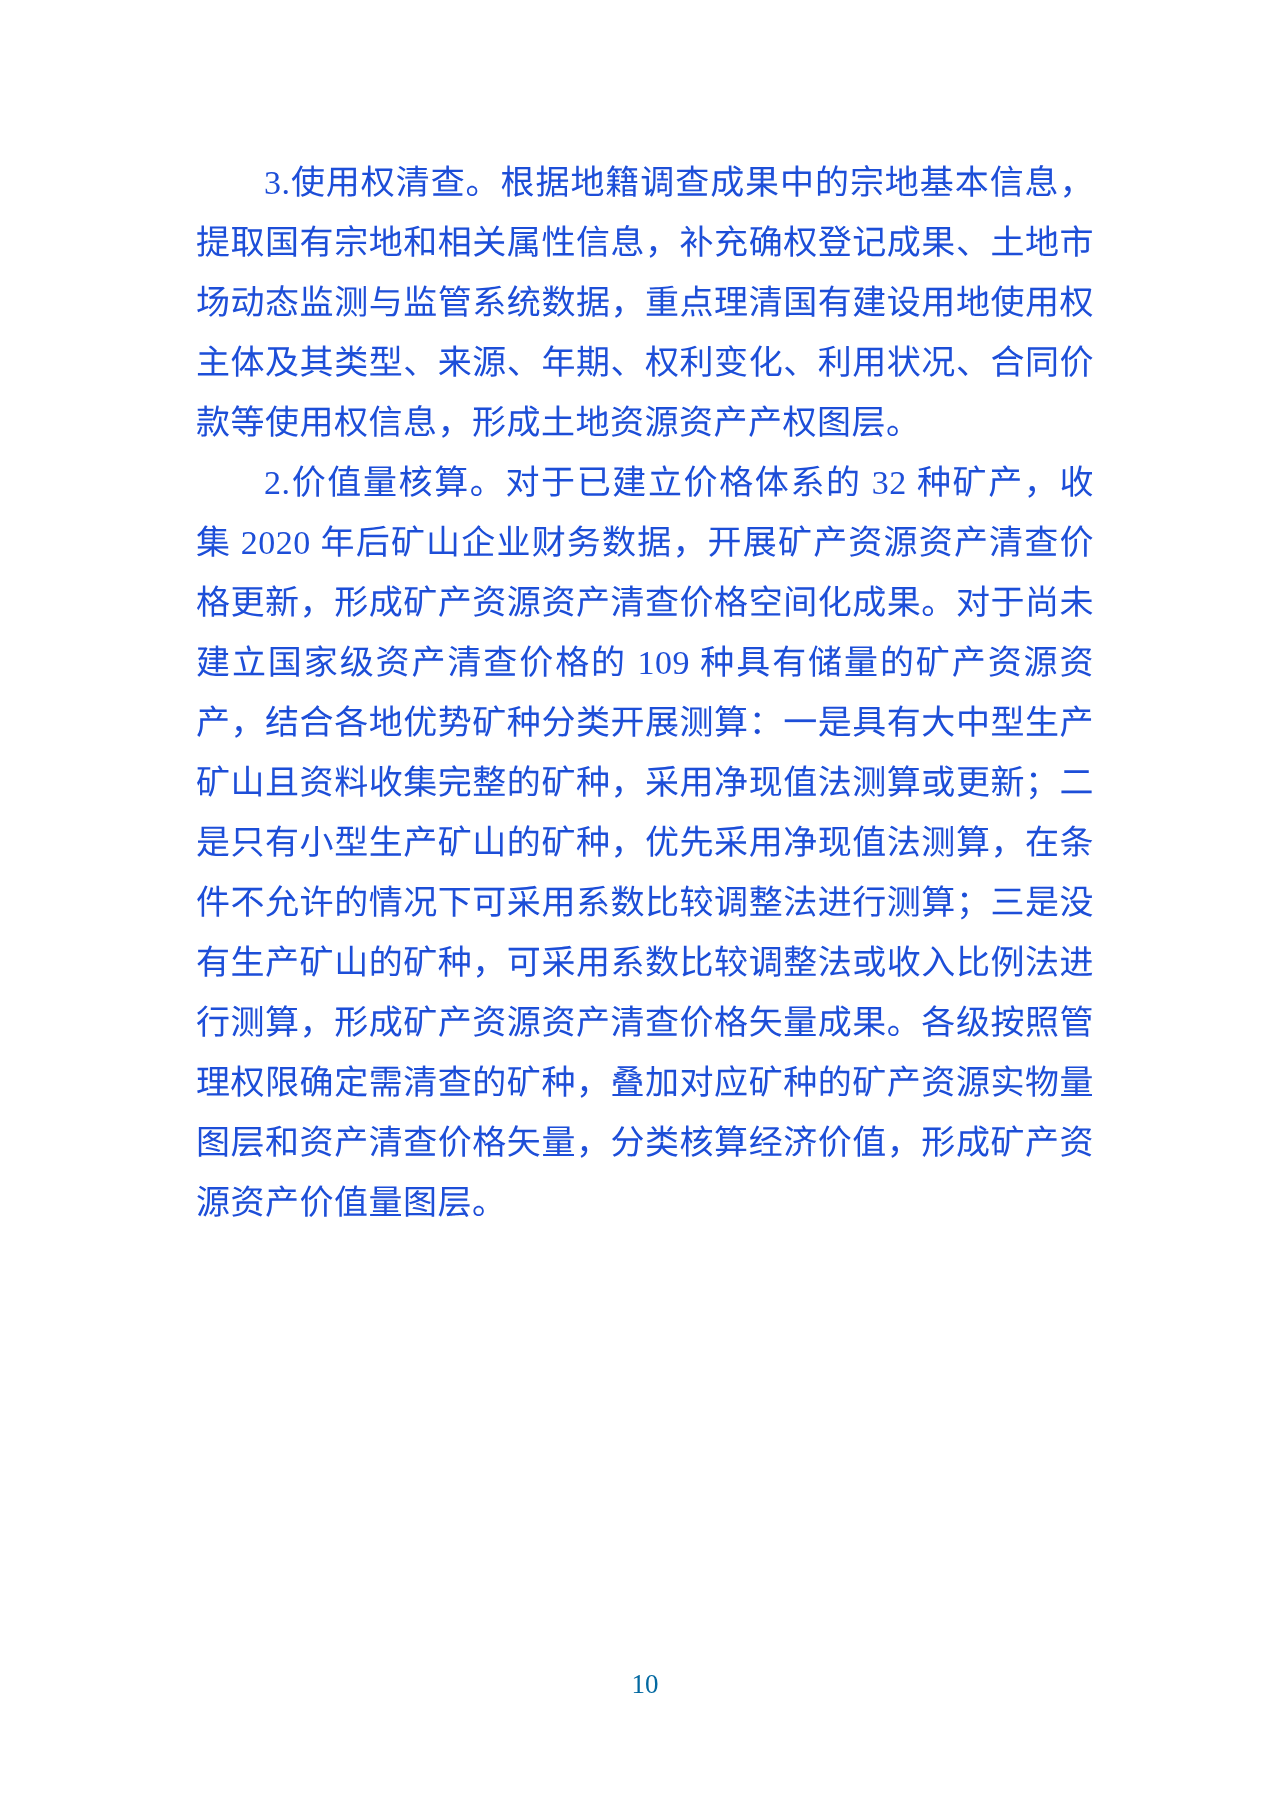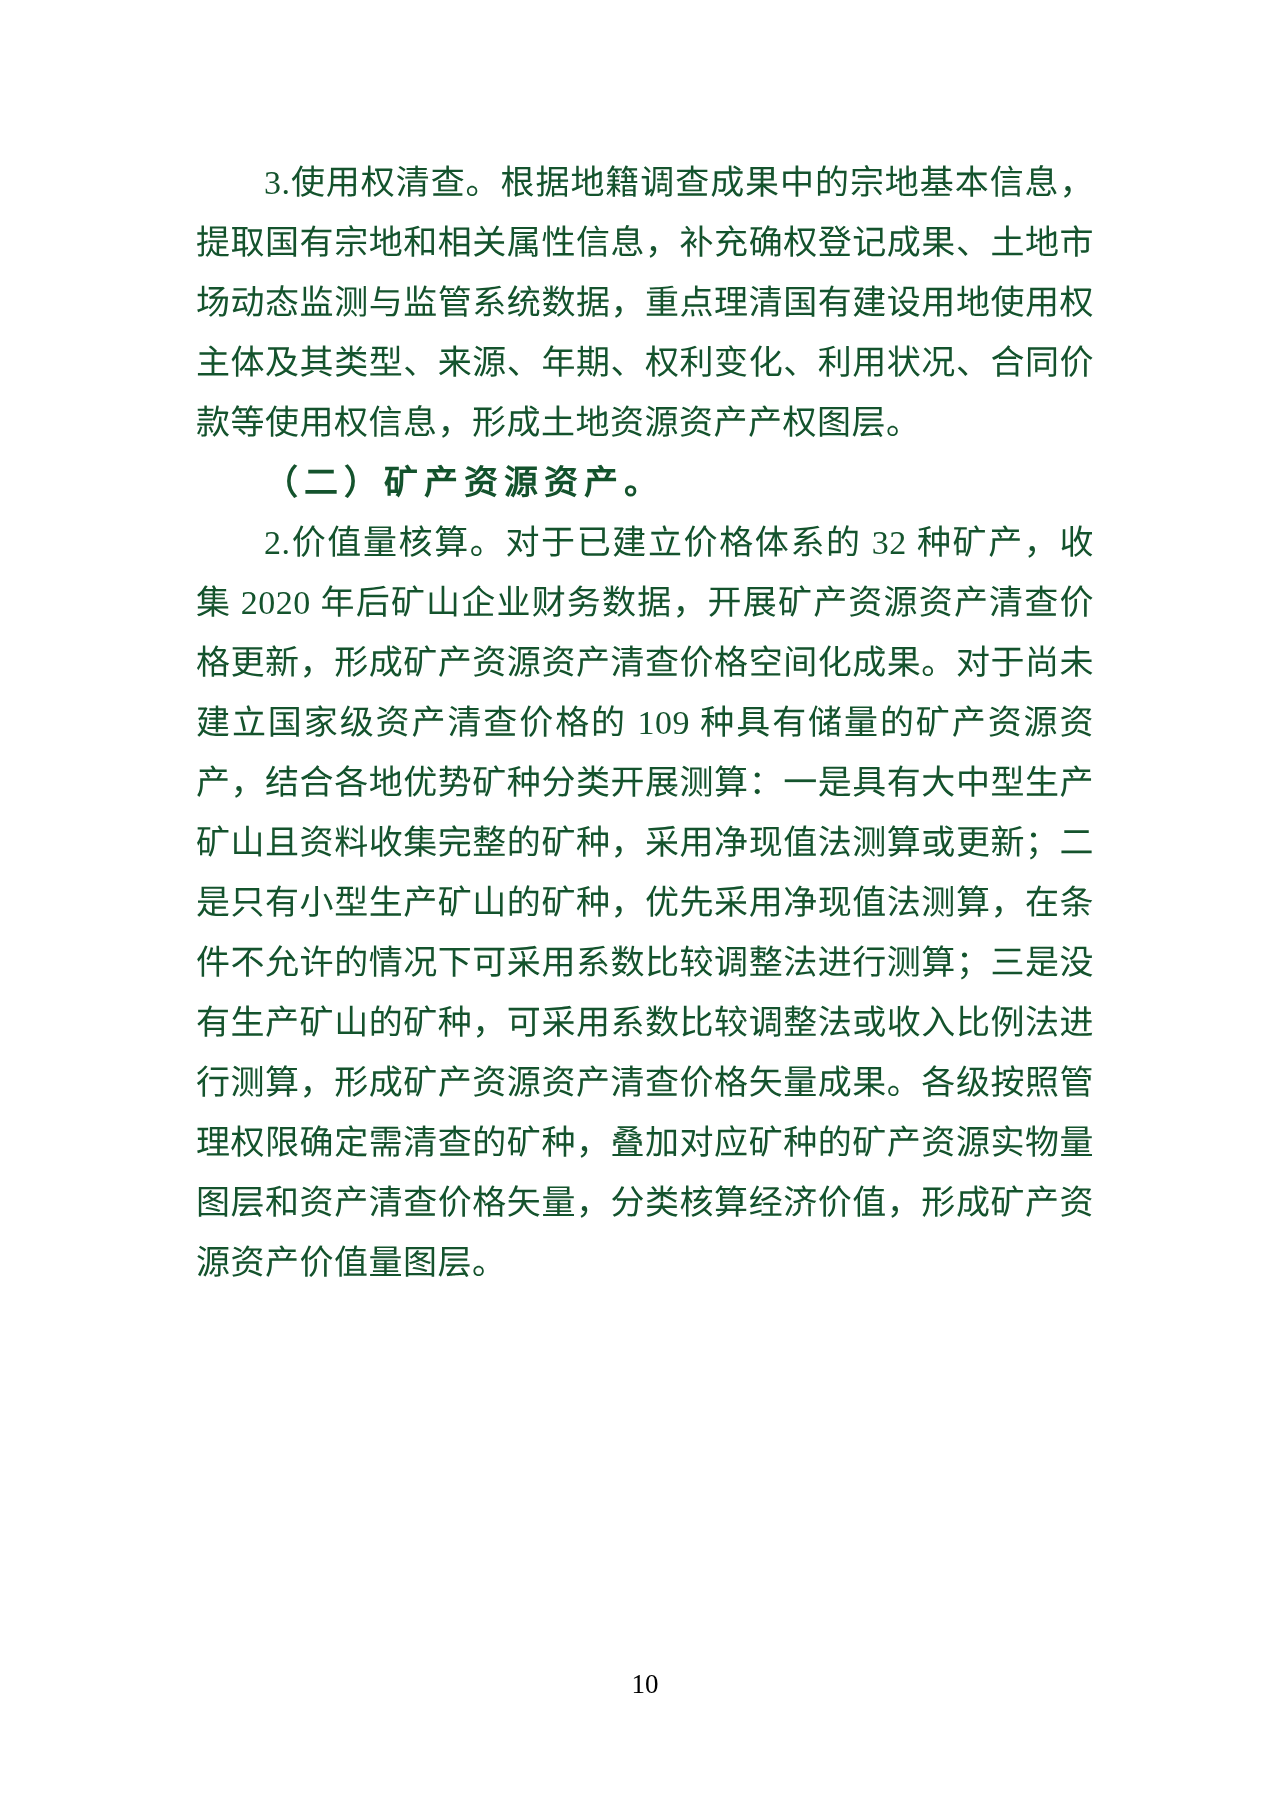--- a/index.html
+++ b/index.html
@@ -27,42 +27,41 @@
     margin: 0;
     font-size: 34px;
     line-height: 60px;
     text-indent: 2em;
     text-align: justify;
     text-justify: inter-ideograph;
     text-justify: inter-character;
     letter-spacing: 0.5px;
     word-break: break-all;
     overflow-wrap: break-word;
-    color: #14532d;
+    color: #1d4ed8;
   }
   .heading {
     letter-spacing: 6px;
     font-weight: 600;
     text-align: left;
   }
   .page-num {
     position: absolute;
     top: 1668px;
     left: 196px;
     width: 898px;
     text-align: center;
     font-size: 27px;
     line-height: 32px;
-    color: #000000;
+    color: #0369a1;
     font-family: "Liberation Serif", "DejaVu Serif", serif;
   }
 </style>
 </head>
 <body>
 
 <div class="page">
   <div class="content">
     <p class="para">3.使用权清查。根据地籍调查成果中的宗地基本信息，提取国有宗地和相关属性信息，补充确权登记成果、土地市场动态监测与监管系统数据，重点理清国有建设用地使用权主体及其类型、来源、年期、权利变化、利用状况、合同价款等使用权信息，形成土地资源资产产权图层。</p>
-    <p class="para heading">（二）矿产资源资产。</p>
     <p class="para">2.价值量核算。对于已建立价格体系的 32 种矿产，收集 2020 年后矿山企业财务数据，开展矿产资源资产清查价格更新，形成矿产资源资产清查价格空间化成果。对于尚未建立国家级资产清查价格的 109 种具有储量的矿产资源资产，结合各地优势矿种分类开展测算：一是具有大中型生产矿山且资料收集完整的矿种，采用净现值法测算或更新；二是只有小型生产矿山的矿种，优先采用净现值法测算，在条件不允许的情况下可采用系数比较调整法进行测算；三是没有生产矿山的矿种，可采用系数比较调整法或收入比例法进行测算，形成矿产资源资产清查价格矢量成果。各级按照管理权限确定需清查的矿种，叠加对应矿种的矿产资源实物量图层和资产清查价格矢量，分类核算经济价值，形成矿产资源资产价值量图层。</p>
   </div>
   <div class="page-num">10</div>
 </div>
 
 </body></html>

